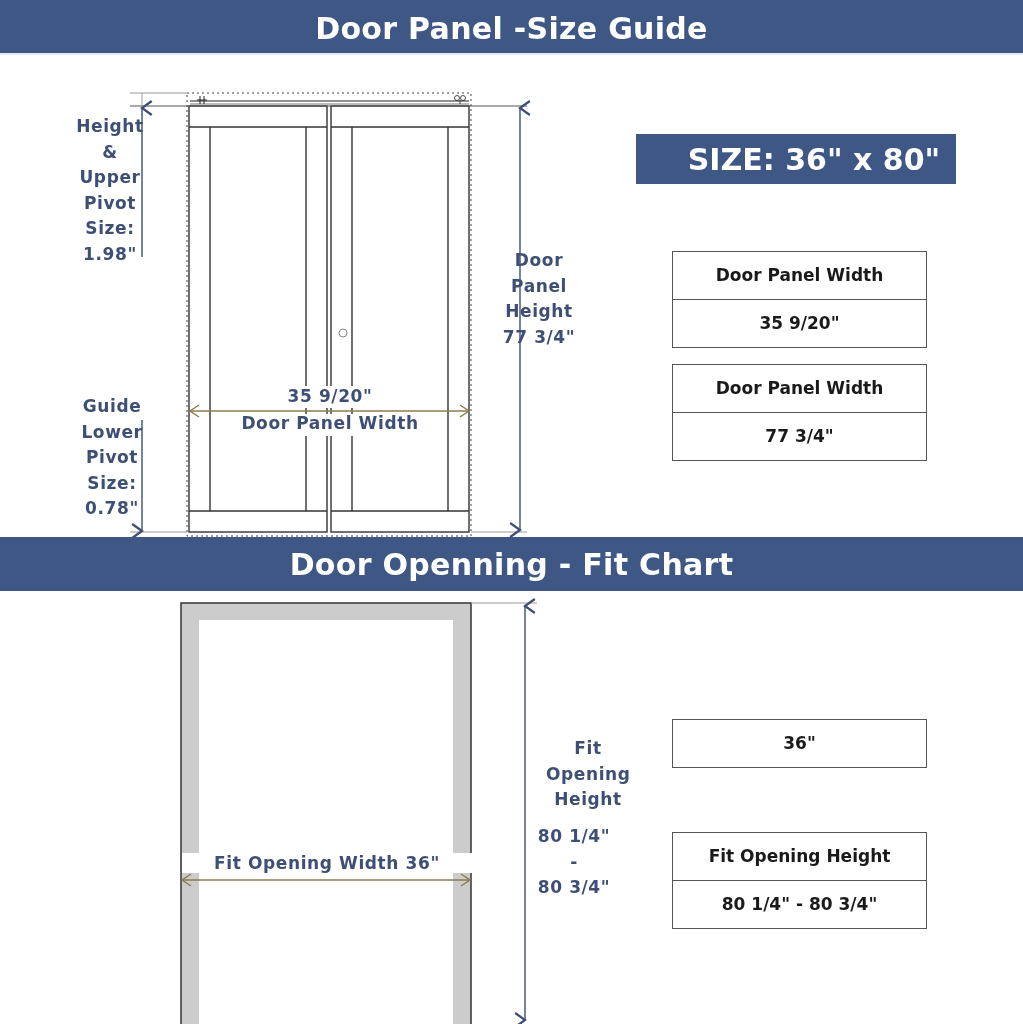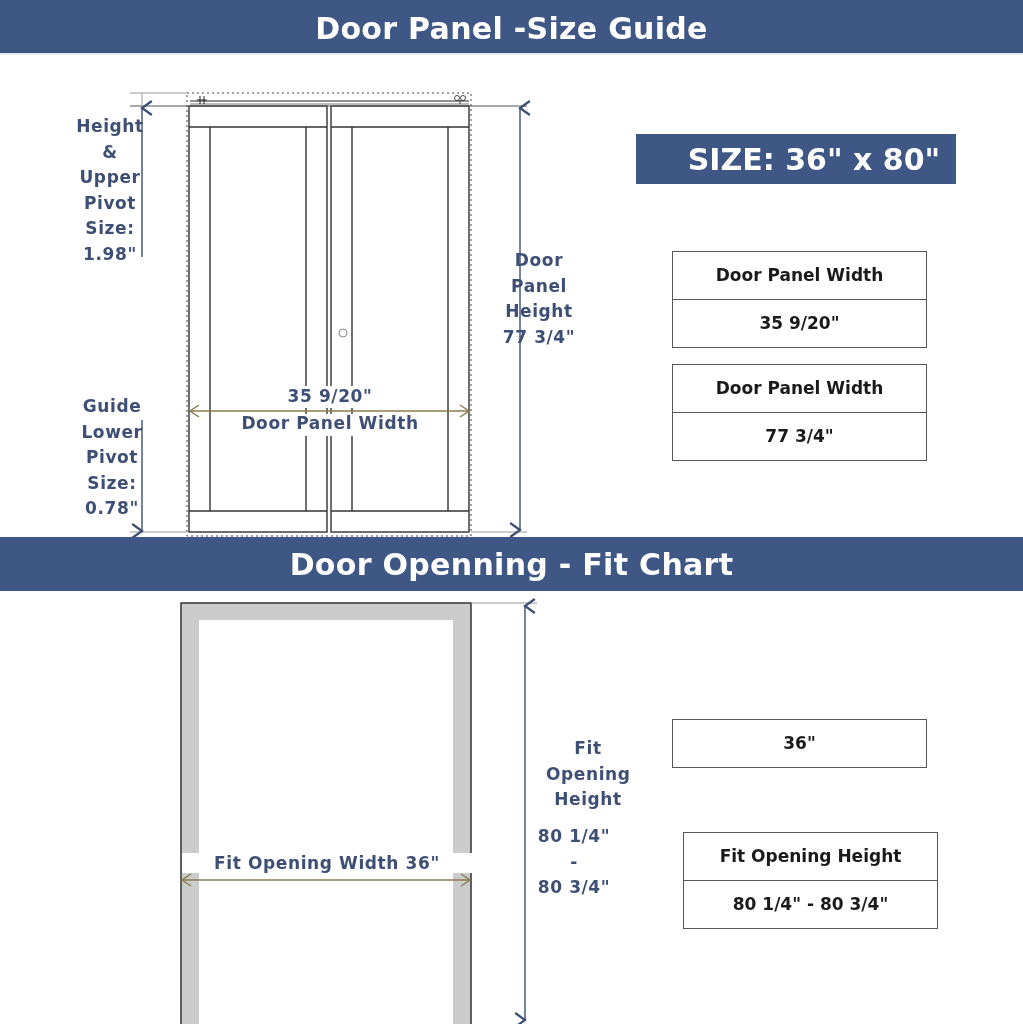--- a/index.html
+++ b/index.html
@@ -153,16 +153,16 @@
 </div>
 <div class="label" style="left:532px; top:824px; width:84px;">
   <div>80 1/4"</div>
   <div>-</div>
   <div>80 3/4"</div>
 </div>
 
 <div class="spec" style="top:719px;">
   <div class="row">36"</div>
 </div>
-<div class="spec" style="top:832px;margin-left:11px;">
+<div class="spec" style="top:832px;">
   <div class="row">Fit Opening Height</div>
   <div class="row">80 1/4" - 80 3/4"</div>
 </div>
 
 </body></html>

